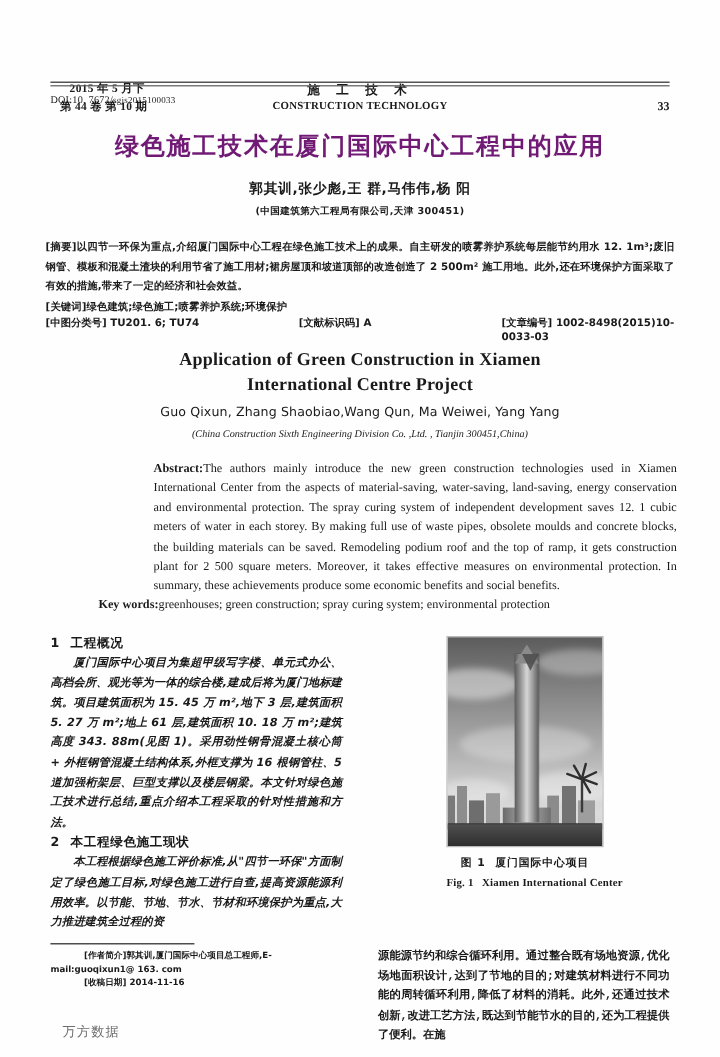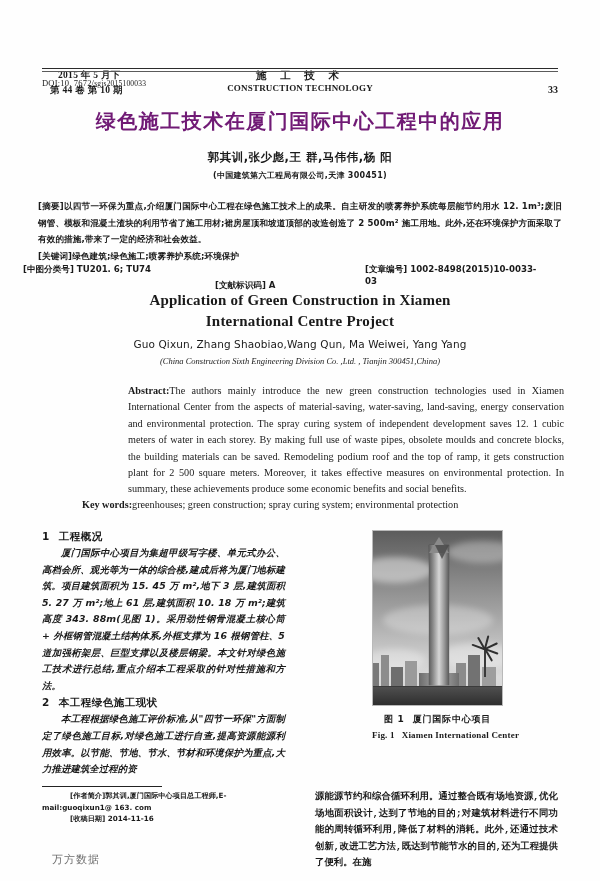--- a/index.html
+++ b/index.html
@@ -138,30 +138,31 @@
     font-weight: bold;
     line-height: 16.5px;
     text-align: justify;
     letter-spacing: 0.1px;
   }
   .abs-cn .lbl { font-weight: bold; }
   .abs-cn p { margin: 0; }
 
   .clsline {
     position: absolute;
-    left: 23px;
+    left: 38px;
     top: 264px;
     width: 524px;
     font-family: "DejaVu Sans", sans-serif;
     font-size: 8.6px;
     font-weight: bold;
     display: flex;
+    gap: 19px;
   }
   .clsline .c1 { width: 192px; }
-  .clsline .c2 { width: 150px; margin-top: 16px; }
+  .clsline .c2 { width: 150px; }
   .clsline .c3 { flex: 1; }
 
   
   .title-en {
     position: absolute;
     left: 60px;
     top: 290px;
     width: 480px;
     text-align: center;
     font-size: 15px;

